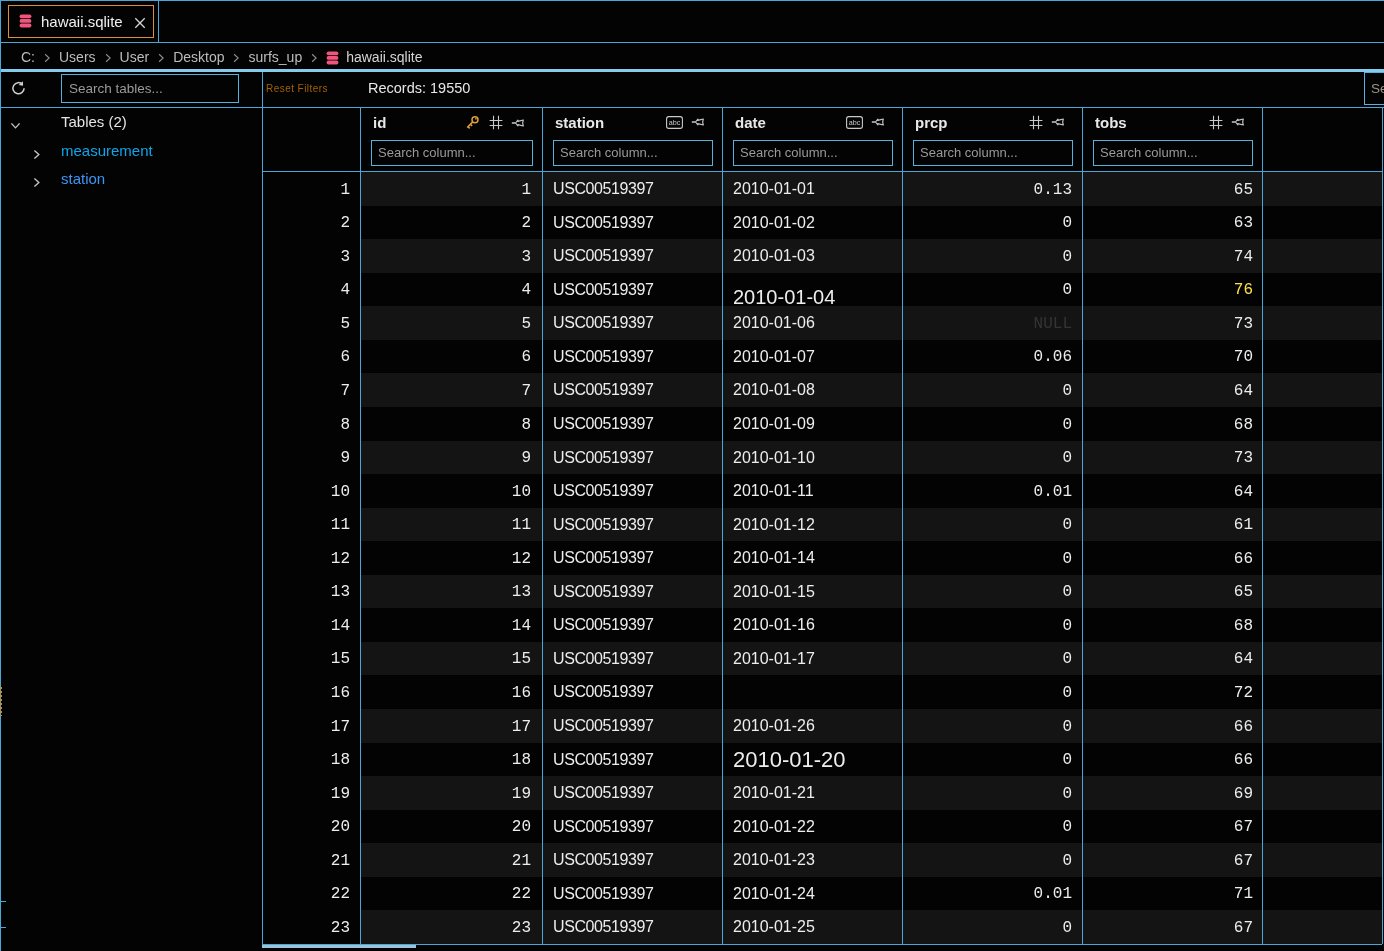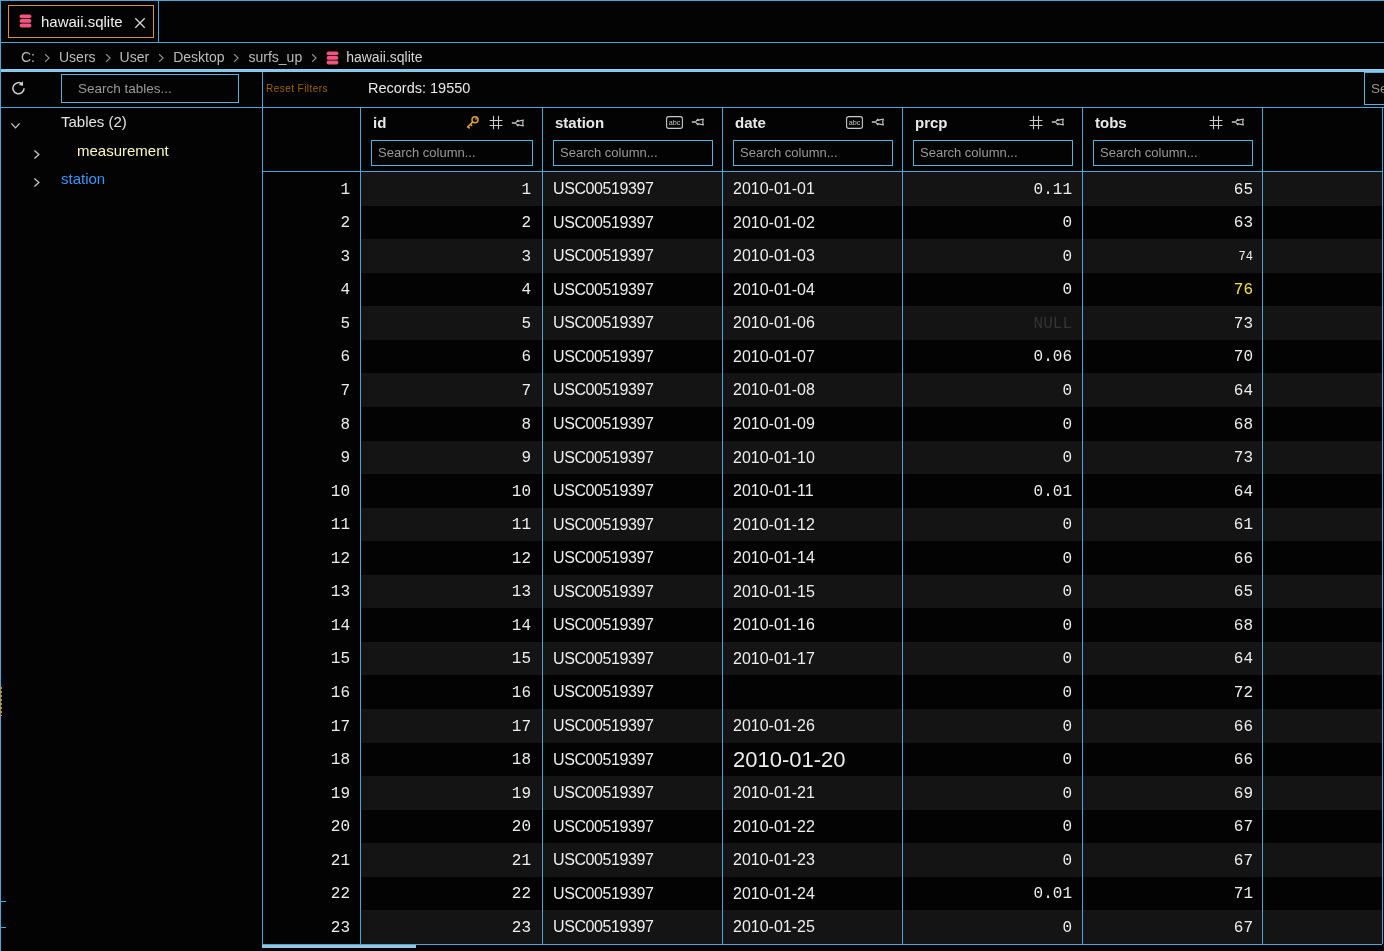--- a/index.html
+++ b/index.html
@@ -59,33 +59,33 @@
           <rect x="0.6" y="9.6" width="11.8" height="3.8" rx="1.9"></rect>
         </svg>
       </span>
       <span style="color:#d6d6d6">hawaii.sqlite</span>
     </div>
 <div class="abs" style="left:0;top:69px;width:100%;height:3px;background:#86cbec"></div>
 <div class="abs" style="left:10px;top:80px"><svg width="17" height="17" viewBox="0 0 17 17" fill="none">
         <path d="M12.6 4.4 A5.6 5.6 0 1 0 14.1 8.3" stroke="#cfcfcf" stroke-width="1.5"></path>
         <path d="M12.9 1.2 L13.1 5.7 L8.7 5.1 Z" fill="#cfcfcf" stroke="none"></path>
       </svg></div>
-<div class="abs" style="left:61px;top:74px;width:178px;height:29px;border:1px solid #54b2dc;font-size:13.5px;color:#9a9a9a;line-height:27px;padding-left:16px">Search tables...</div>
+<div class="abs" style="left:61px;top:74px;width:178px;height:29px;border:1px solid #54b2dc;font-size:13.5px;color:#9a9a9a;line-height:27px;padding-left:7px">Search tables...</div>
 <div class="abs" style="left:266px;top:74px;height:29px;line-height:29px;font-size:10px;letter-spacing:0.45px;color:#a16207">Reset Filters</div>
 <div class="abs" style="left:368px;top:74px;height:29px;line-height:29px;font-size:14.5px;color:#e8e8e8">Records: 19550</div>
 <div class="abs" style="left:1364px;top:72px;width:30px;height:33px;border:1px solid #54b2dc;font-size:13.5px;color:#9b9588;line-height:31px;padding-left:6px">Sea</div>
 <div class="hl" style="left:0;top:107px;width:100%;height:1px"></div>
 <div class="abs" style="left:10px;top:117px"><svg width="11" height="11" viewBox="0 0 11 11" fill="none">
         <path d="M1.4 3.4 L5.5 7.9 L9.6 3.4" stroke="#c9c9c9" stroke-width="1.3"></path>
       </svg></div>
 <div class="abs" style="left:61px;top:108px;height:28.5px;line-height:28.5px;font-size:15px;color:#e4e4e4">Tables (2)</div>
 <div class="abs" style="left:31px;top:146px"><svg width="11" height="11" viewBox="0 0 11 11" fill="none">
         <path d="M3.4 1.4 L7.9 5.5 L3.4 9.6" stroke="#c9c9c9" stroke-width="1.3"></path>
       </svg></div>
-<div class="abs" style="left:77px;top:136.5px;height:28.5px;line-height:28.5px;font-size:15px;color:#fef9c3">measurement</div>
+<div class="abs" style="left:61px;top:136.5px;height:28.5px;line-height:28.5px;font-size:15px;color:#0ea5e9">measurement</div>
 <div class="abs" style="left:31px;top:174px"><svg width="11" height="11" viewBox="0 0 11 11" fill="none">
         <path d="M3.4 1.4 L7.9 5.5 L3.4 9.6" stroke="#c9c9c9" stroke-width="1.3"></path>
       </svg></div>
 <div class="abs" style="left:61px;top:165px;height:28.5px;line-height:28.5px;font-size:15px;color:#3d95f5">station</div>
 <div class="hl" style="left:0;top:0;width:100%;height:1px"></div>
 <div class="hl" style="left:0;top:0;width:1px;height:951px"></div>
 <div class="abs" style="left:0;top:687px;width:2px;height:29px;background:repeating-linear-gradient(180deg,#cf8a28 0 2px,transparent 2px 4px)"></div>
 <div class="hl" style="left:0;top:901px;width:6px;height:1px"></div>
 <div class="hl" style="left:0;top:927px;width:6px;height:1px"></div>
 <div class="abs" style="left:361px;top:172px;width:1021px;height:34px;background:#141414"></div>
@@ -203,38 +203,38 @@
           <path d="M0.8 8 H4.4" stroke="#c9c9c9" stroke-width="1.5"></path>
           <path d="M4.5 8 L6.9 5.2 L6.9 6.4 L12.3 5.0 C11.5 6.9 11.5 9.1 12.3 11.0 L6.9 9.6 L6.9 10.8 Z" stroke="#c9c9c9" stroke-width="1.15" stroke-linejoin="round"></path>
         </svg>
       </span>
     </div>
 <div class="abs" style="left:1093px;top:140px;width:160px;height:26px;border:1px solid #54b2dc;font-size:13px;color:#9a9a9a;line-height:24px;padding-left:6px">Search column...</div>
 <div class="cell mono" style="left:262px;top:172px;width:88px;height:34px;line-height:36px;text-align:right;font-size:16px;color:#ededed">1</div>
 <div class="cell mono" style="left:360px;top:172px;width:171px;height:34px;line-height:36px;text-align:right;font-size:16px;color:#ededed">1</div>
 <div class="cell" style="left:553px;top:172px;width:169px;height:34px;line-height:34px;font-size:16px;color:#ededed;letter-spacing:-0.4px">USC00519397</div>
 <div class="cell" style="left:733px;top:172px;width:169px;height:34px;line-height:34px;font-size:16px;color:#ededed">2010-01-01</div>
-<div class="cell mono" style="left:902px;top:172px;width:170px;height:34px;line-height:36px;text-align:right;font-size:16px;color:#ededed">0.11</div>
+<div class="cell mono" style="left:902px;top:172px;width:170px;height:34px;line-height:36px;text-align:right;font-size:16px;color:#ededed">0.13</div>
 <div class="cell mono" style="left:1082px;top:172px;width:171px;height:34px;line-height:36px;text-align:right;font-size:16px;color:#ededed">65</div>
 <div class="cell mono" style="left:262px;top:206px;width:88px;height:33px;line-height:35px;text-align:right;font-size:16px;color:#ededed">2</div>
 <div class="cell mono" style="left:360px;top:206px;width:171px;height:33px;line-height:35px;text-align:right;font-size:16px;color:#ededed">2</div>
 <div class="cell" style="left:553px;top:206px;width:169px;height:33px;line-height:33px;font-size:16px;color:#ededed;letter-spacing:-0.4px">USC00519397</div>
 <div class="cell" style="left:733px;top:206px;width:169px;height:33px;line-height:33px;font-size:16px;color:#ededed">2010-01-02</div>
 <div class="cell mono" style="left:902px;top:206px;width:170px;height:33px;line-height:35px;text-align:right;font-size:16px;color:#ededed">0</div>
 <div class="cell mono" style="left:1082px;top:206px;width:171px;height:33px;line-height:35px;text-align:right;font-size:16px;color:#ededed">63</div>
 <div class="cell mono" style="left:262px;top:239px;width:88px;height:34px;line-height:36px;text-align:right;font-size:16px;color:#ededed">3</div>
 <div class="cell mono" style="left:360px;top:239px;width:171px;height:34px;line-height:36px;text-align:right;font-size:16px;color:#ededed">3</div>
 <div class="cell" style="left:553px;top:239px;width:169px;height:34px;line-height:34px;font-size:16px;color:#ededed;letter-spacing:-0.4px">USC00519397</div>
 <div class="cell" style="left:733px;top:239px;width:169px;height:34px;line-height:34px;font-size:16px;color:#ededed">2010-01-03</div>
 <div class="cell mono" style="left:902px;top:239px;width:170px;height:34px;line-height:36px;text-align:right;font-size:16px;color:#ededed">0</div>
-<div class="cell mono" style="left:1082px;top:239px;width:171px;height:34px;line-height:36px;text-align:right;font-size:12px;color:#ededed">74</div>
+<div class="cell mono" style="left:1082px;top:239px;width:171px;height:34px;line-height:36px;text-align:right;font-size:16px;color:#ededed">74</div>
 <div class="cell mono" style="left:262px;top:273px;width:88px;height:33px;line-height:35px;text-align:right;font-size:16px;color:#ededed">4</div>
 <div class="cell mono" style="left:360px;top:273px;width:171px;height:33px;line-height:35px;text-align:right;font-size:16px;color:#ededed">4</div>
 <div class="cell" style="left:553px;top:273px;width:169px;height:33px;line-height:33px;font-size:16px;color:#ededed;letter-spacing:-0.4px">USC00519397</div>
-<div class="cell" style="left:733px;top:273px;width:169px;height:33px;line-height:33px;font-size:16px;color:#ededed">2010-01-04</div>
+<div class="cell" style="left:733px;top:281px;width:169px;height:33px;line-height:33px;font-size:20px;color:#ededed">2010-01-04</div>
 <div class="cell mono" style="left:902px;top:273px;width:170px;height:33px;line-height:35px;text-align:right;font-size:16px;color:#ededed">0</div>
 <div class="cell mono" style="left:1082px;top:273px;width:171px;height:33px;line-height:35px;text-align:right;font-size:16px;color:#fde047">76</div>
 <div class="cell mono" style="left:262px;top:306px;width:88px;height:34px;line-height:36px;text-align:right;font-size:16px;color:#ededed">5</div>
 <div class="cell mono" style="left:360px;top:306px;width:171px;height:34px;line-height:36px;text-align:right;font-size:16px;color:#ededed">5</div>
 <div class="cell" style="left:553px;top:306px;width:169px;height:34px;line-height:34px;font-size:16px;color:#ededed;letter-spacing:-0.4px">USC00519397</div>
 <div class="cell" style="left:733px;top:306px;width:169px;height:34px;line-height:34px;font-size:16px;color:#ededed">2010-01-06</div>
 <div class="cell mono" style="left:902px;top:306px;width:170px;height:34px;line-height:36px;text-align:right;font-size:16px;color:#343434">NULL</div>
 <div class="cell mono" style="left:1082px;top:306px;width:171px;height:34px;line-height:36px;text-align:right;font-size:16px;color:#ededed">73</div>
 <div class="cell mono" style="left:262px;top:340px;width:88px;height:33px;line-height:35px;text-align:right;font-size:16px;color:#ededed">6</div>
 <div class="cell mono" style="left:360px;top:340px;width:171px;height:33px;line-height:35px;text-align:right;font-size:16px;color:#ededed">6</div>

